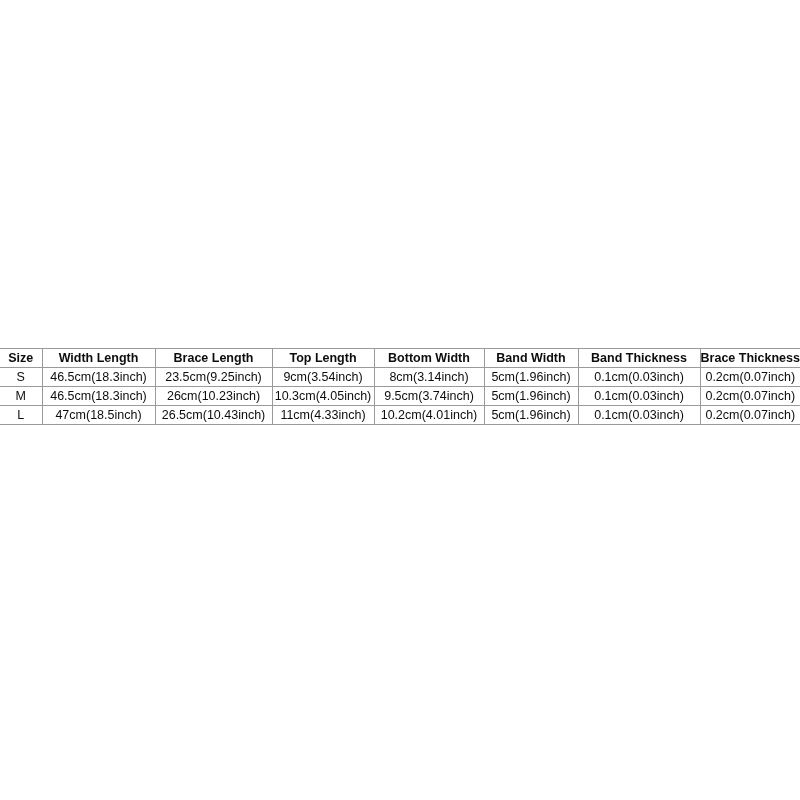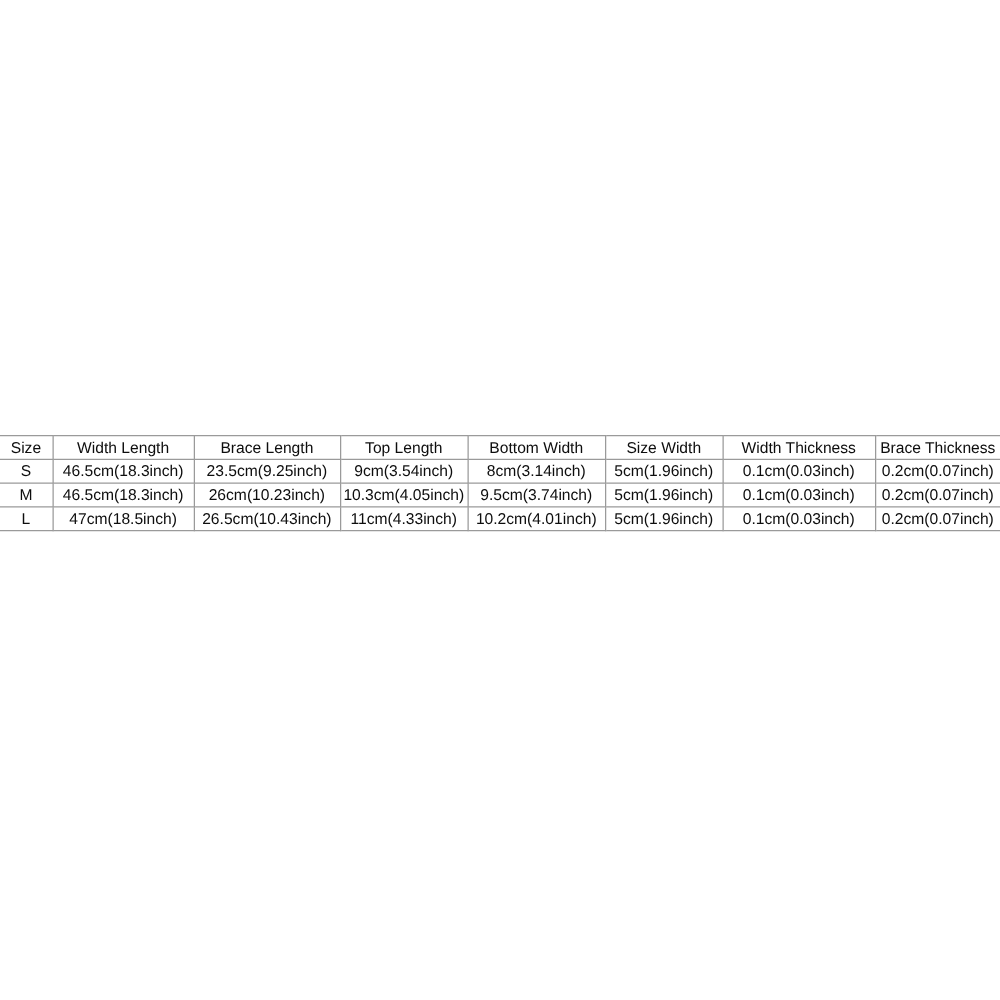--- a/index.html
+++ b/index.html
@@ -61,21 +61,21 @@
   table.size-table tr > th:first-child {
     border-left: none;
   }
   table.size-table tr > td:last-child,
   table.size-table tr > th:last-child {
     border-right: none;
   }
 
   
   table.size-table thead th {
-    font-weight: normal;
+    font-weight: bold;
   }
 
   
   col.c-size          { width: 42px;  }
   col.c-band-length   { width: 113px; }
   col.c-brace-length  { width: 117px; }
   col.c-top-width     { width: 102px; }
   col.c-bottom-width  { width: 110px; }
   col.c-band-width    { width: 94px;  }
   col.c-band-thick    { width: 122px; }
@@ -98,22 +98,22 @@
         <col class="c-band-thick">
         <col class="c-brace-thick">
       </colgroup>
       <thead>
         <tr>
           <th>Size</th>
           <th>Width Length</th>
           <th>Brace Length</th>
           <th>Top Length</th>
           <th>Bottom Width</th>
-          <th>Size Width</th>
-          <th>Width Thickness</th>
+          <th>Band Width</th>
+          <th>Band Thickness</th>
           <th>Brace Thickness</th>
         </tr>
       </thead>
       <tbody>
         <tr>
           <td>S</td>
           <td>46.5cm(18.3inch)</td>
           <td>23.5cm(9.25inch)</td>
           <td>9cm(3.54inch)</td>
           <td>8cm(3.14inch)</td>

